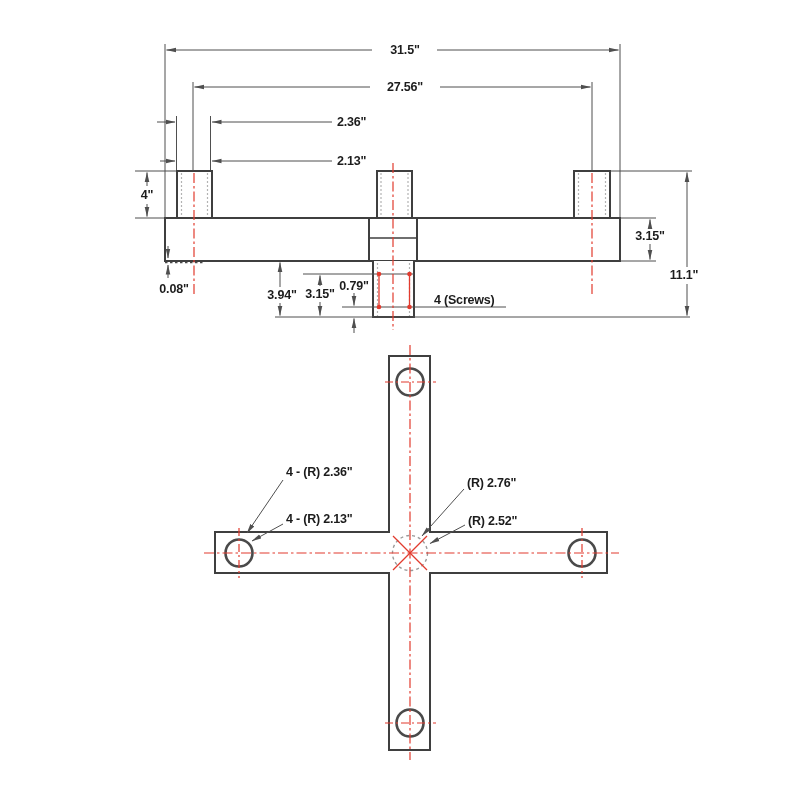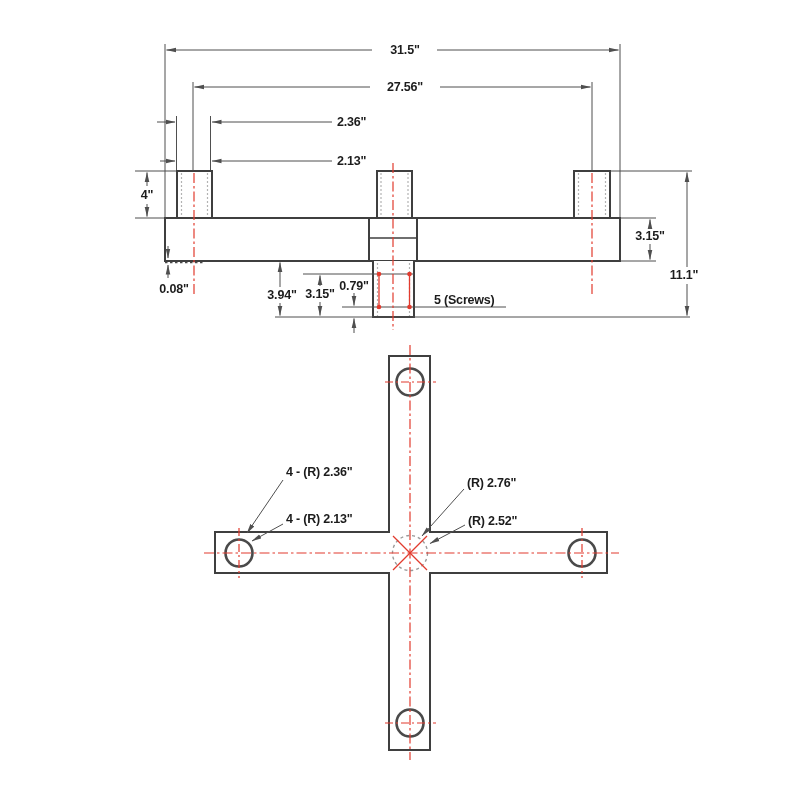--- a/index.html
+++ b/index.html
@@ -133,21 +133,21 @@
 
 <span class="lbl c bg" style="left:405px;top:50px">31.5"</span>
 <span class="lbl c bg" style="left:405px;top:87px">27.56"</span>
 <span class="lbl" style="left:337px;top:122px">2.36"</span>
 <span class="lbl" style="left:337px;top:161px">2.13"</span>
 <span class="lbl c bg" style="left:147px;top:195px">4"</span>
 <span class="lbl c" style="left:174px;top:289px">0.08"</span>
 <span class="lbl c bg" style="left:282px;top:295px">3.94"</span>
 <span class="lbl c bg" style="left:320px;top:294px">3.15"</span>
 <span class="lbl c" style="left:354px;top:286px">0.79"</span>
-<span class="lbl" style="left:434px;top:300px">5 (Screws)</span>
+<span class="lbl" style="left:434px;top:300px">4 (Screws)</span>
 <span class="lbl c bg" style="left:650px;top:236px">3.15"</span>
 <span class="lbl c bg" style="left:684px;top:275px">11.1"</span>
 
 <span class="lbl" style="left:286px;top:472px">4 - (R) 2.36"</span>
 <span class="lbl" style="left:286px;top:519px">4 - (R) 2.13"</span>
 <span class="lbl" style="left:467px;top:483px">(R) 2.76"</span>
 <span class="lbl" style="left:468px;top:521px">(R) 2.52"</span>
 
 </div>
 

